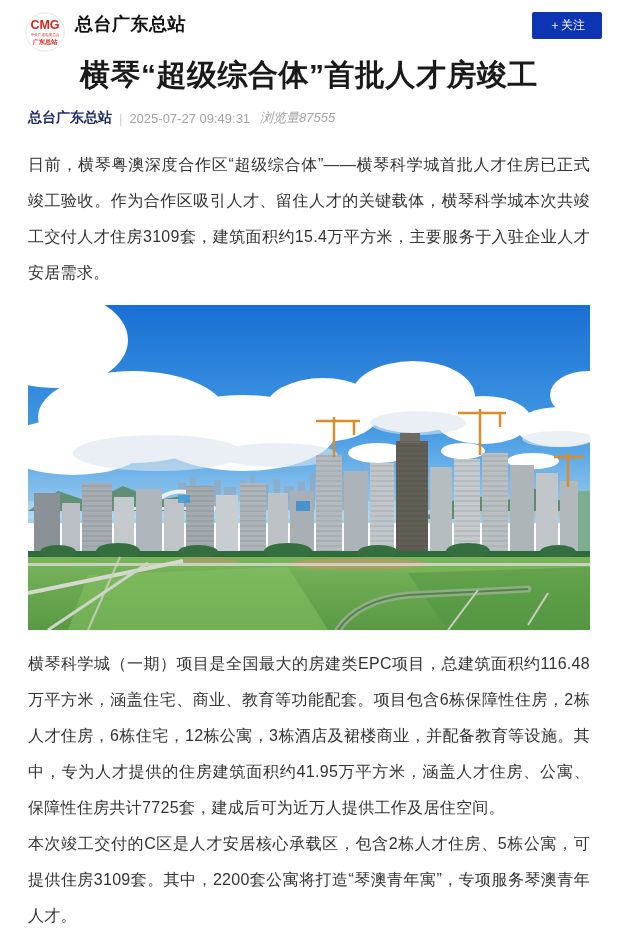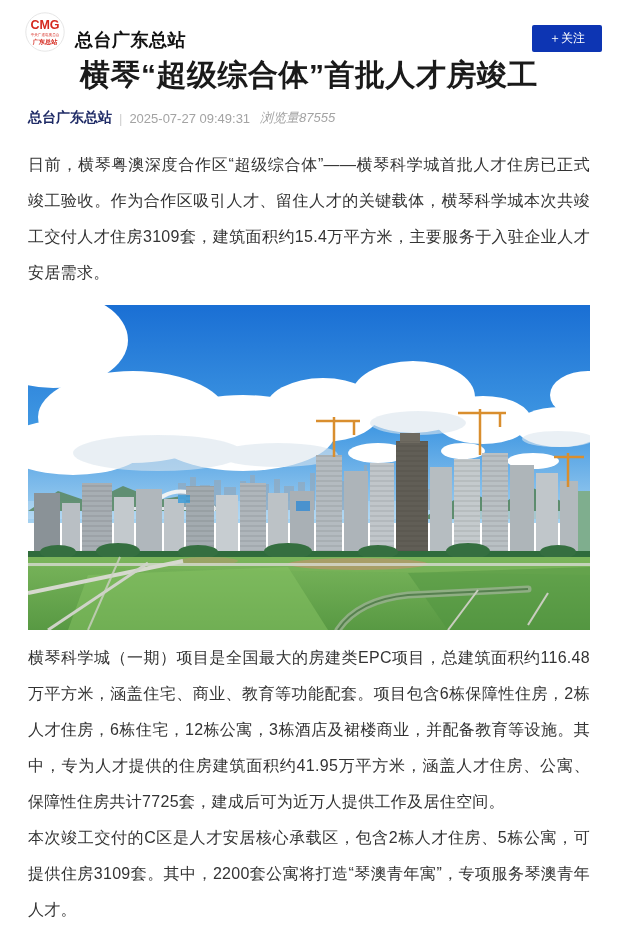--- a/index.html
+++ b/index.html
@@ -5,21 +5,21 @@
   * { box-sizing: border-box; }
   html,body { margin:0; padding:0; }
   body {
     width:618px; height:932px; overflow:hidden; background:#ffffff;
     font-family:"Liberation Sans","DejaVu Sans",sans-serif;
     -webkit-font-smoothing:antialiased;
   }
   .page { padding:0 28px; }
 
   
-  .hdr { display:flex; align-items:flex-end; margin:12px -12px 0 -3px; }
+  .hdr { display:flex; align-items:flex-start; margin:12px -12px 0 -3px; }
   .logo-wrap { width:40px; height:40px; flex:0 0 auto; }
   .channel-name { font-size:18px; font-weight:700; color:#111; margin-left:10px; letter-spacing:.5px; }
   .follow-btn {
     margin-left:auto; width:70px; height:27px; border:none; border-radius:2px;
     background:#0d35b3; color:#ffffff; font-size:12px; line-height:27px;
     text-align:center; padding:0; font-family:inherit; cursor:pointer;
     display:flex; align-items:center; justify-content:center; gap:2px;
   }
 
   
@@ -32,21 +32,21 @@
   .byline .sep { color:#cfcfcf; margin:0 7px; }
   .byline .meta { color:#a3a3a3; }
   .byline .views { color:#a3a3a3; margin-left:10px;font-style:italic; }
 
   
   p.body-p {
     font-size:16px; line-height:36px; color:#333333; margin:0;
     text-align:justify; letter-spacing:.3px; word-break:break-all;
   }
   p.p1 { margin-top:20px; }
-  p.p2 { margin-top:10px; }
+  p.p2 { margin-top:16px; }
   p.p3 { margin-top:0; }
 
   
   figure.photo { margin:14px 0 0; width:562px; height:325px; }
   figure.photo svg { display:block; }
 </style>
 </head>
 <body>
 
 <div class="page">

